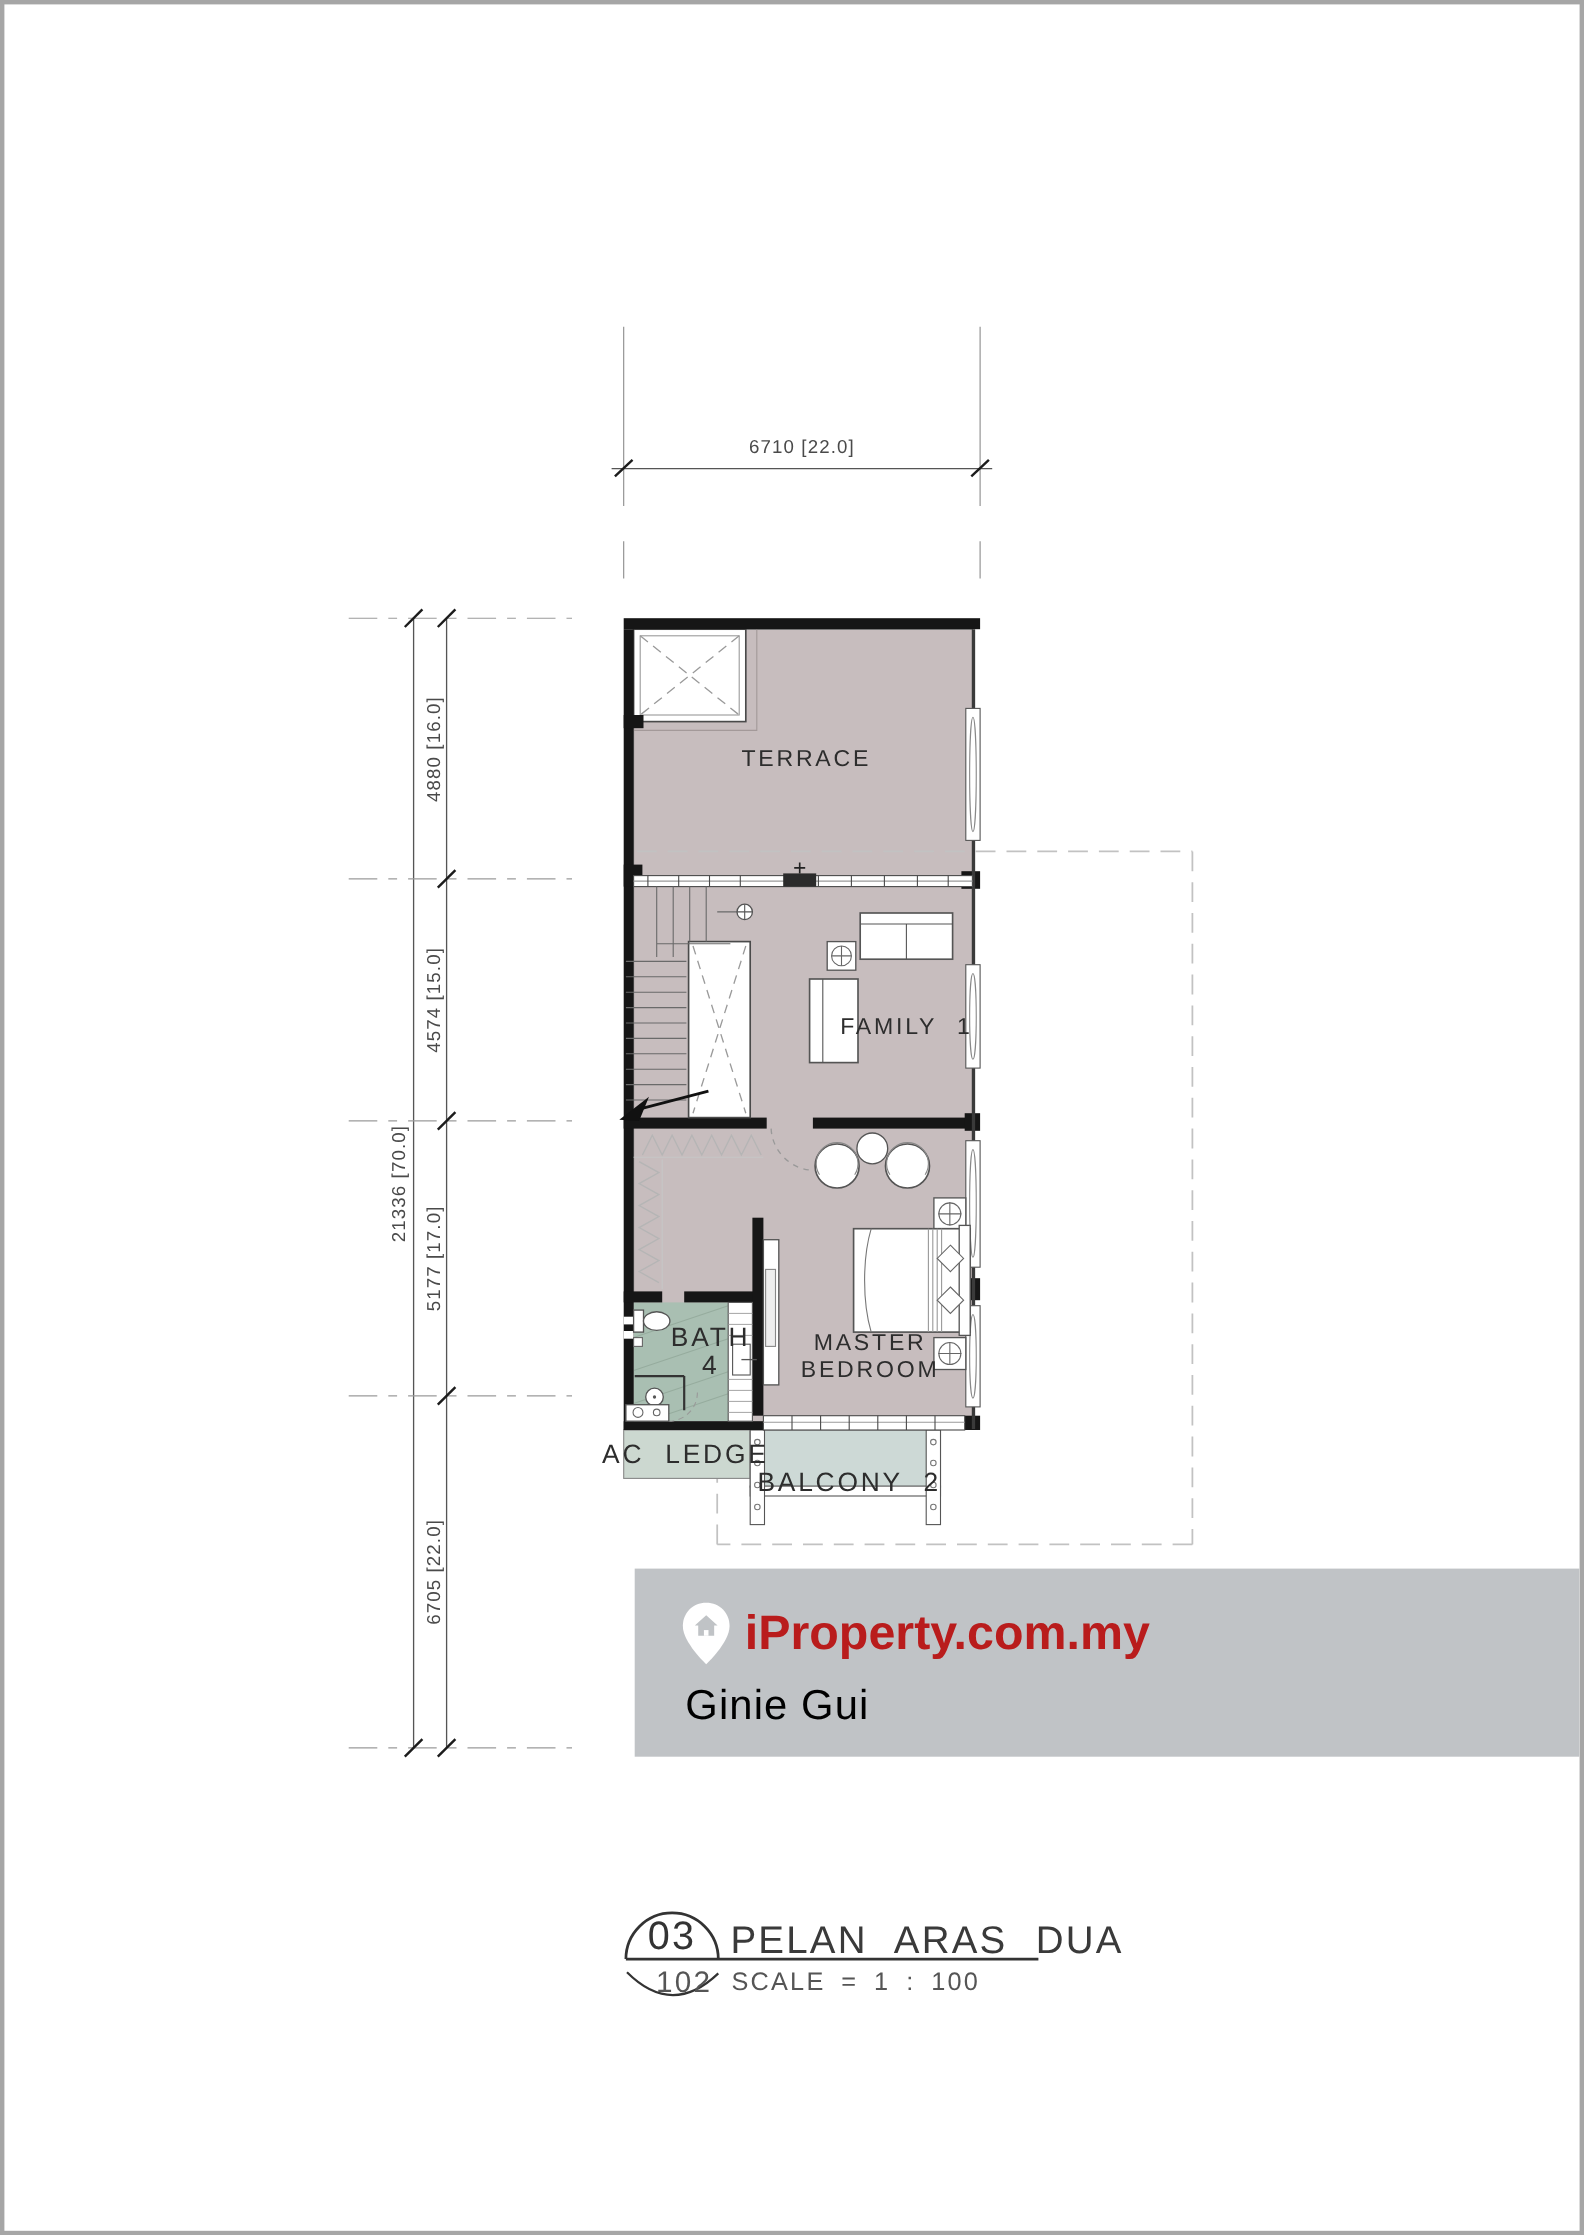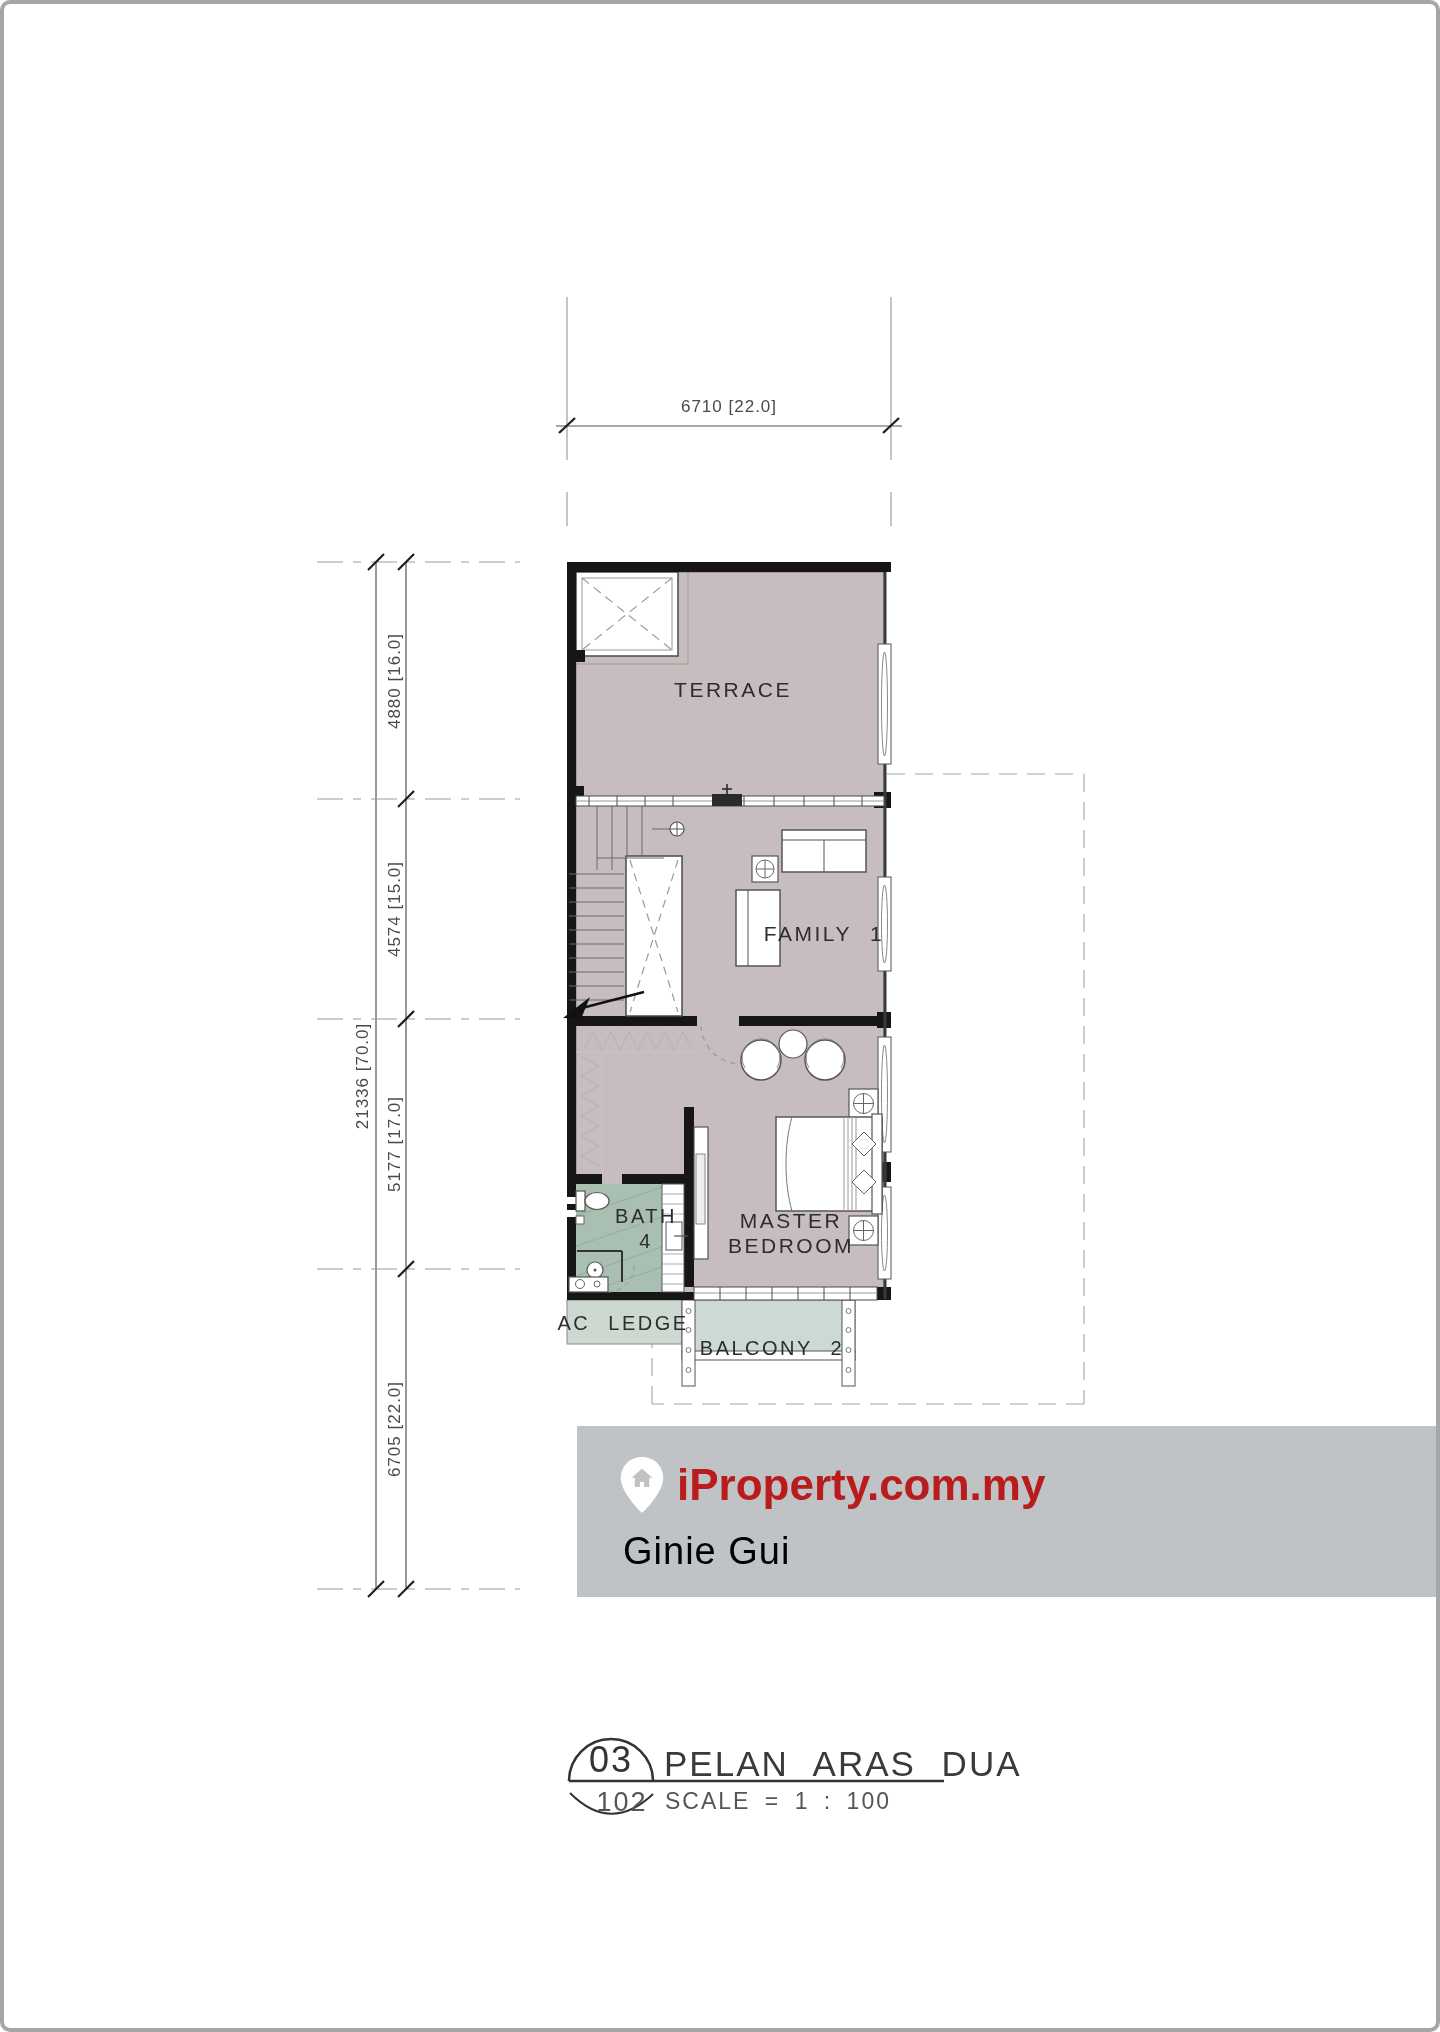--- a/index.html
+++ b/index.html
@@ -1,24 +1,24 @@
 <!DOCTYPE html>
 <html><head>
 <meta charset="utf-8">
 <style>
   html,body { margin:0; padding:0; background:#fff; }
   .page {
     position:relative; width:1440px; height:2032px; box-sizing:border-box;
-    background:#ffffff; border:4px solid #a6a6a6; border-radius:10px; overflow:hidden;
+    background:#ffffff; border:4px solid #a6a6a6; border-radius:0; overflow:hidden;
     font-family:"Liberation Sans", sans-serif;
   }
   .drawing { position:absolute; left:0; top:0; }
   .lbl { position:absolute; transform:translate(-50%,-50%); color:#2d2d2d;
          letter-spacing:2.5px; white-space:nowrap; font-size:21px; }
-  .lbl.small { font-size:20px; }
+  .lbl.small { font-size:24px; }
   .lbl.wide { word-spacing:10px; }
   .lbl.two-line { text-align:center; line-height:25px; }
   .dim { position:absolute; transform:translate(-50%,-50%); color:#4a4a4a;
          font-size:17px; letter-spacing:1px; white-space:nowrap; }
   .dim.vert { transform:translate(-50%,-50%) rotate(-90deg); }
   .banner { position:absolute; left:573px; top:1422px; right:0; height:171px;
             background:#c0c3c6; }
   .brand-row { position:absolute; left:42px; top:30px; display:flex; align-items:center; }
   .pin { width:46px; height:58px; margin-right:12px; }
   .brand-text { color:#b91c1c; font-size:44px; font-weight:bold; letter-spacing:0; }

